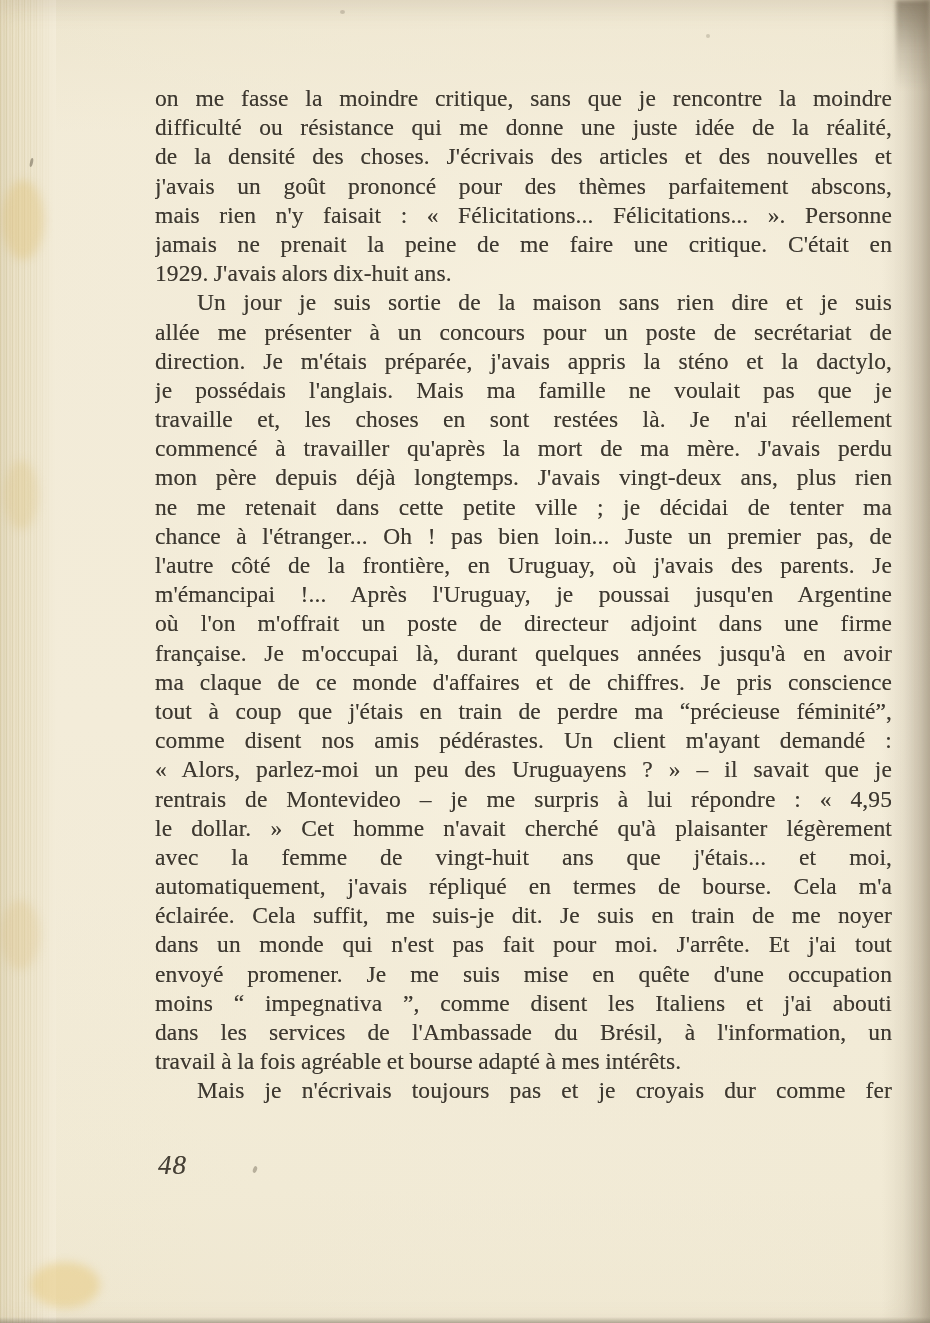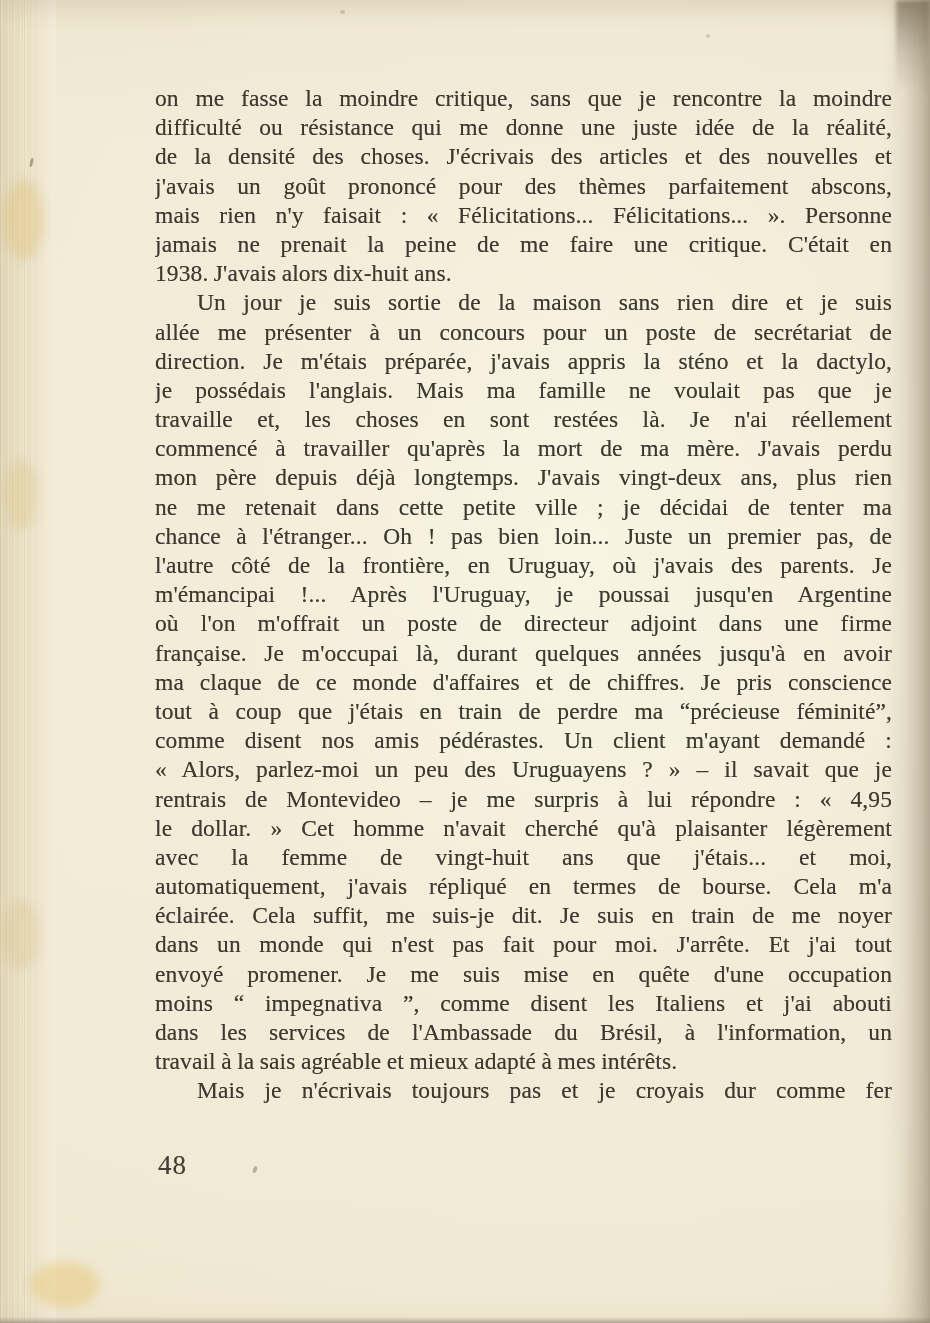--- a/index.html
+++ b/index.html
@@ -59,20 +59,21 @@
     height:29.2px; overflow:hidden;
     text-align:justify; text-align-last:justify;
     white-space:normal;
   }
   .line.end { text-align-last:left; }
   .line.indent { text-indent:42px; }
   .page-number {
     position:absolute; left:158px; top:1150px;
     font-size:27px; color:#453f35; letter-spacing:1px;
     text-shadow:0 0 0.6px rgba(61,56,48,0.5);
+    font-style:italic;
   }
 </style>
 </head>
 <body>
 
 <div class="scan">
 
   <div class="fore-edge"></div>
   <div class="stain stain1"></div>
   <div class="stain stain2"></div>
@@ -83,21 +84,21 @@
   <div class="speck speck3"></div>
   <div class="speck speck4"></div>
 
   <div class="text-block">
     <div class="line">on me fasse la moindre critique, sans que je rencontre la moindre</div>
     <div class="line">difficulté ou résistance qui me donne une juste idée de la réalité,</div>
     <div class="line">de la densité des choses. J'écrivais des articles et des nouvelles et</div>
     <div class="line">j'avais un goût prononcé pour des thèmes parfaitement abscons,</div>
     <div class="line">mais rien n'y faisait : « Félicitations... Félicitations... ». Personne</div>
     <div class="line">jamais ne prenait la peine de me faire une critique. C'était en</div>
-    <div class="line end">1938. J'avais alors dix-huit ans.</div>
+    <div class="line end">1929. J'avais alors dix-huit ans.</div>
     <div class="line indent">Un jour je suis sortie de la maison sans rien dire et je suis</div>
     <div class="line">allée me présenter à un concours pour un poste de secrétariat de</div>
     <div class="line">direction. Je m'étais préparée, j'avais appris la sténo et la dactylo,</div>
     <div class="line">je possédais l'anglais. Mais ma famille ne voulait pas que je</div>
     <div class="line">travaille et, les choses en sont restées là. Je n'ai réellement</div>
     <div class="line">commencé à travailler qu'après la mort de ma mère. J'avais perdu</div>
     <div class="line">mon père depuis déjà longtemps. J'avais vingt-deux ans, plus rien</div>
     <div class="line">ne me retenait dans cette petite ville ; je décidai de tenter ma</div>
     <div class="line">chance à l'étranger... Oh ! pas bien loin... Juste un premier pas, de</div>
     <div class="line">l'autre côté de la frontière, en Uruguay, où j'avais des parents. Je</div>
@@ -110,21 +111,21 @@
     <div class="line">« Alors, parlez-moi un peu des Uruguayens ? » – il savait que je</div>
     <div class="line">rentrais de Montevideo – je me surpris à lui répondre : « 4,95</div>
     <div class="line">le dollar. » Cet homme n'avait cherché qu'à plaisanter légèrement</div>
     <div class="line">avec la femme de vingt-huit ans que j'étais... et moi,</div>
     <div class="line">automatiquement, j'avais répliqué en termes de bourse. Cela m'a</div>
     <div class="line">éclairée. Cela suffit, me suis-je dit. Je suis en train de me noyer</div>
     <div class="line">dans un monde qui n'est pas fait pour moi. J'arrête. Et j'ai tout</div>
     <div class="line">envoyé promener. Je me suis mise en quête d'une occupation</div>
     <div class="line">moins “ impegnativa ”, comme disent les Italiens et j'ai abouti</div>
     <div class="line">dans les services de l'Ambassade du Brésil, à l'information, un</div>
-    <div class="line end">travail à la sais agréable et mieux adapté à mes intérêts.</div>
+    <div class="line end">travail à la fois agréable et bourse adapté à mes intérêts.</div>
     <div class="line indent">Mais je n'écrivais toujours pas et je croyais dur comme fer</div>
   </div>
 
   <div class="page-number">48</div>
 
   <div class="right-shadow"></div>
   <div class="corner-shadow"></div>
   <div class="bottom-shadow"></div>
   <div class="vignette"></div>
 

